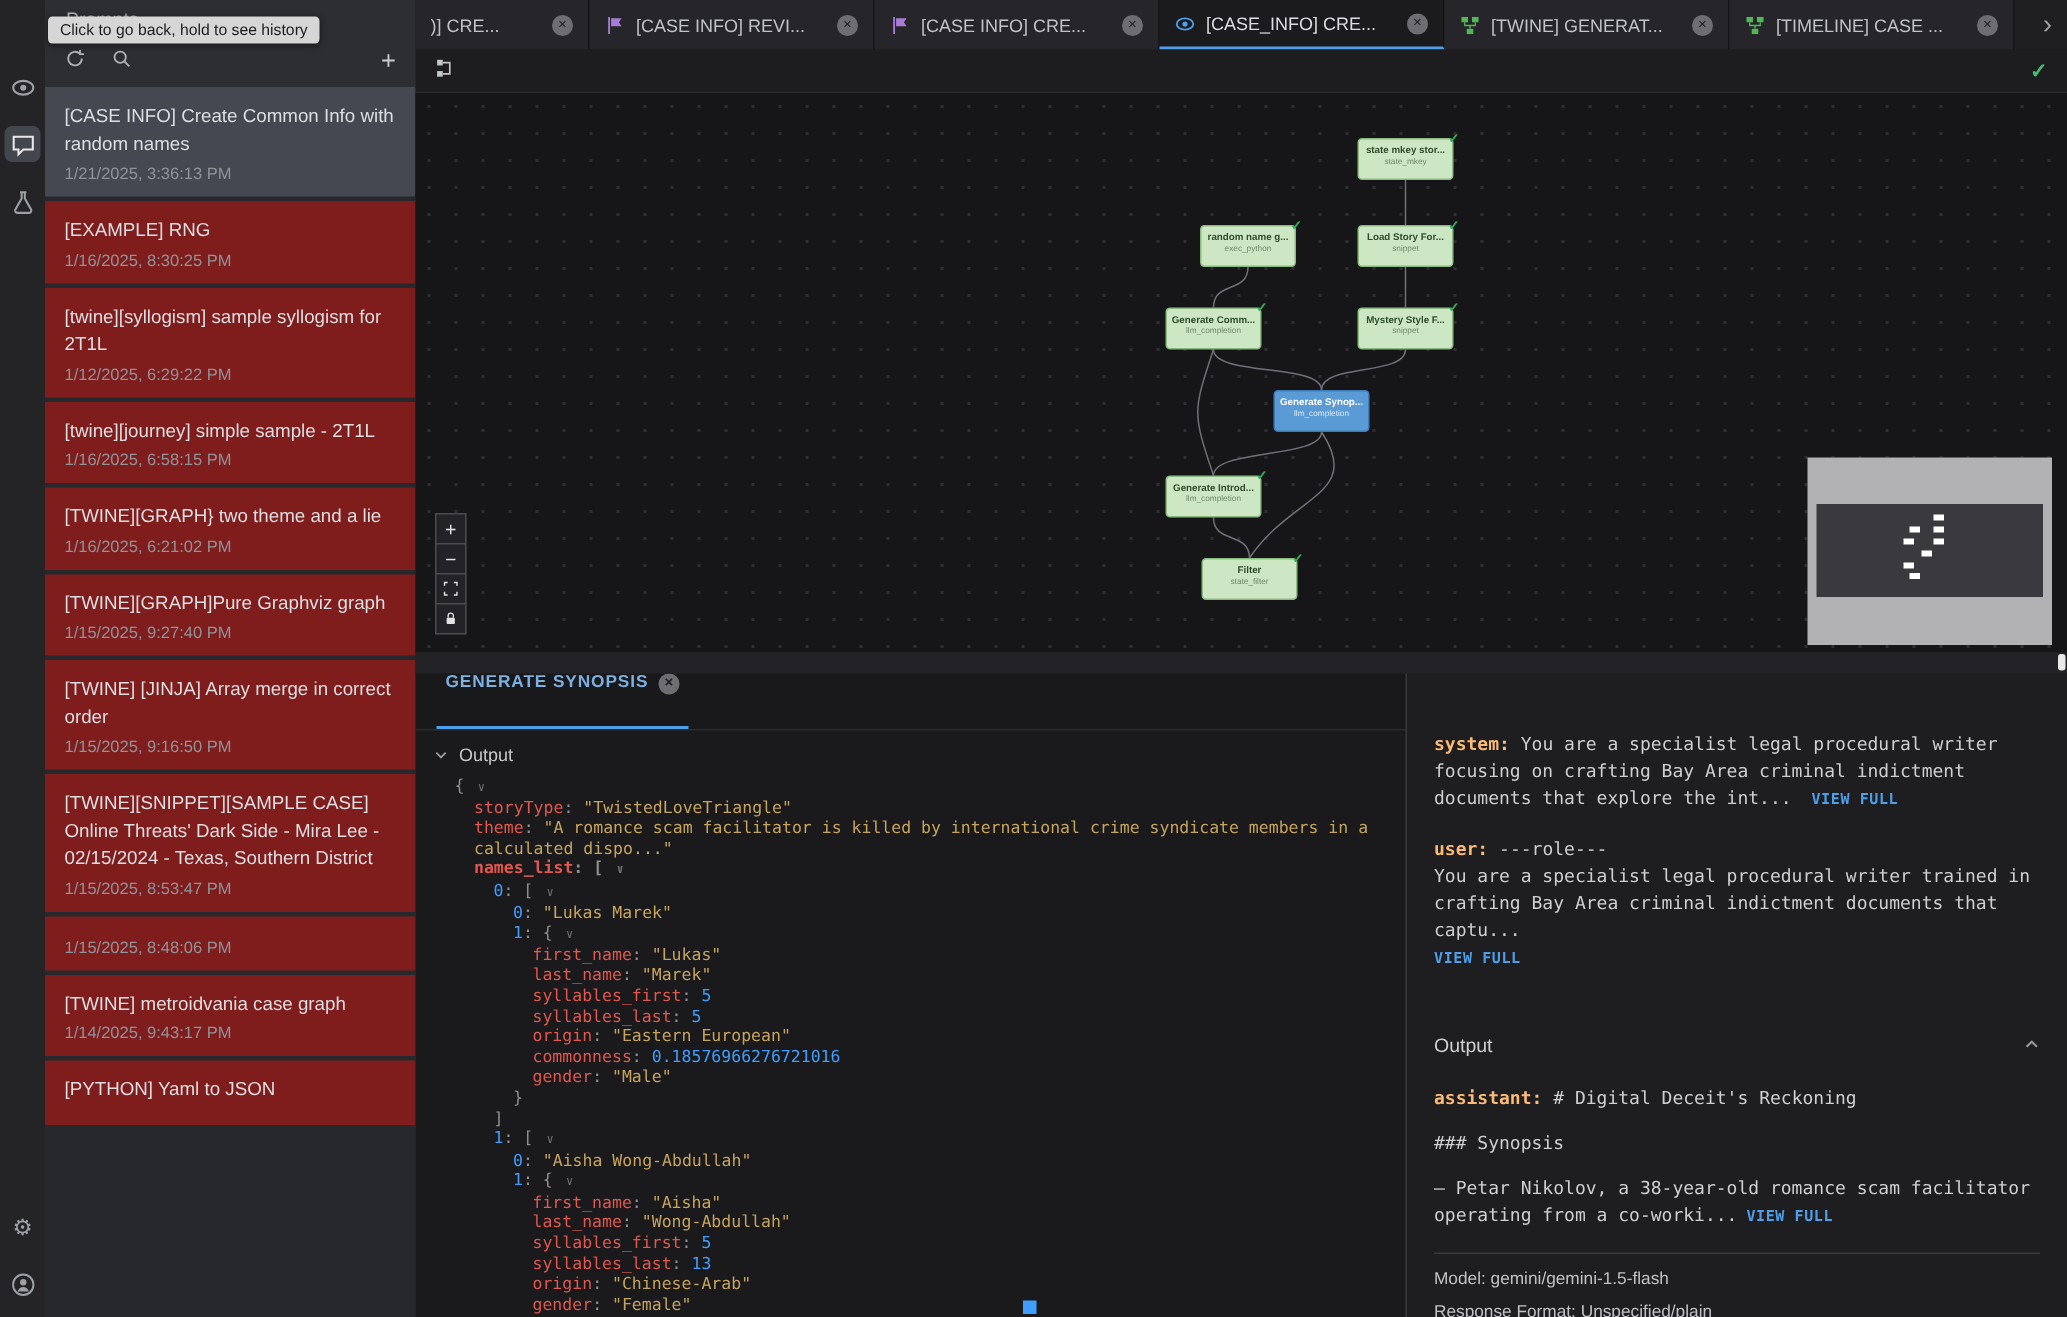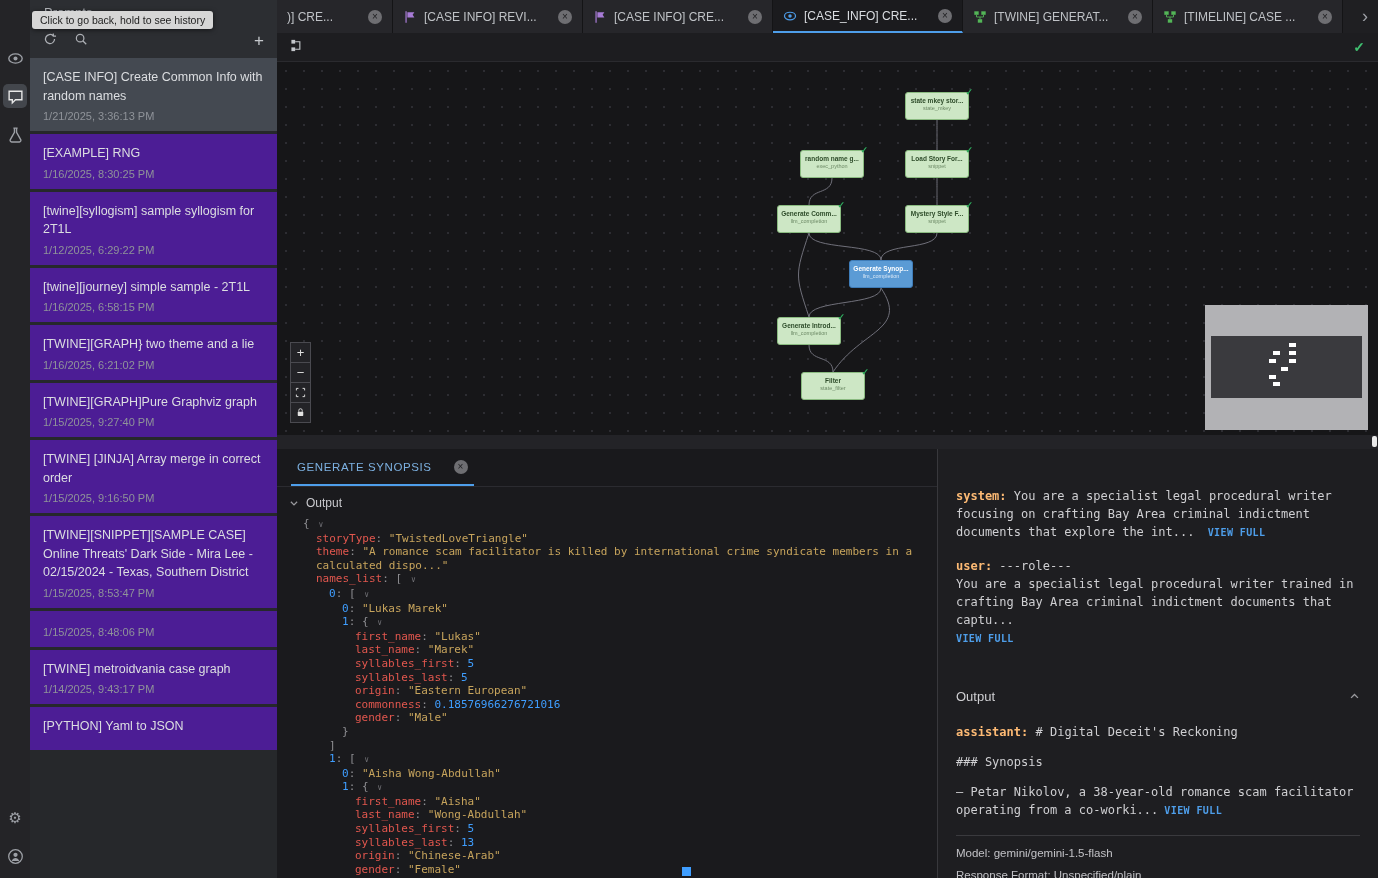--- a/index.html
+++ b/index.html
@@ -19,21 +19,21 @@
 
 .sidebar{width:247px;background:#2c2e32;flex-shrink:0;position:relative;overflow:hidden;
   display:flex;flex-direction:column}
 .sb-title{padding:5px 14px 0;font-size:13px;color:#b4b7bc}
 .tooltip{position:absolute;top:11px;left:2px;background:#d6d6d6;color:#1d1d1d;font-size:10.5px;
   padding:3px 8px;border-radius:3px;box-shadow:0 1px 5px rgba(0,0,0,.55);z-index:20;white-space:nowrap}
 .sb-tools{display:flex;align-items:center;gap:17px;padding:12px 13px 9px}
 .sb-tools svg{width:14px;height:14px;color:#aeb1b6;cursor:pointer}
 .sb-plus{margin-left:auto;font-size:17px;color:#c6c9cd;cursor:pointer;line-height:1}
 .prompt-list{flex:1;overflow:hidden;background:#26282b}
-.prompt-item{padding:10px 13px 9px;background:#4c1d95;margin-bottom:3px;cursor:pointer}
+.prompt-item{padding:10px 13px 9px;background:#7f1d1d;margin-bottom:3px;cursor:pointer}
 .prompt-item.selected{background:#444951}
 .pi-title{font-size:12.5px;color:#dcdee1;line-height:1.48}
 .pi-time{font-size:11px;color:#8f9399;margin-top:5px}
 
 
 .main{flex:1;display:flex;flex-direction:column;min-width:0}
 
 
 .tabbar{height:33px;background:#1f1f22;display:flex;align-items:stretch;flex-shrink:0}
 .tabs{display:flex;flex:1;overflow:hidden}
@@ -80,22 +80,22 @@
 
 
 .resize-bar{height:14px;background:#232327;flex-shrink:0;position:relative;cursor:row-resize}
 .rb-handle{position:absolute;right:1px;top:1px;width:5px;height:11px;background:#e9e9e9;border-radius:2px}
 
 
 .bottom-row{flex:1;display:flex;min-height:0}
 .output-panel{width:660px;flex-shrink:0;display:flex;flex-direction:column;background:#1a1a1d}
 .panel-tabbar{height:38px;display:flex;align-items:stretch;padding-left:14px;background:#19191c;
   border-bottom:1px solid #2b2b30;flex-shrink:0}
-.panel-tab{display:flex;align-items:center;gap:22px;padding:0 6px;border-bottom:2px solid #4e9eea;
-  color:#7cb0e0;font-size:11.5px;font-weight:normal;letter-spacing:.6px;cursor:pointer}
+.panel-tab{display:flex;gap:7px;padding:0 6px;border-bottom:2px solid #4e9eea;
+  color:#7cb0e0;font-size:11.5px;font-weight:bold;letter-spacing:.6px;cursor:pointer}
 .json-view{flex:1;overflow:hidden;padding:9px 8px 0 12px;position:relative;
   font-family:"DejaVu Sans Mono",monospace;font-size:11px}
 .out-head{display:flex;align-items:center;gap:7px;font-family:"Liberation Sans",sans-serif;
   font-size:12px;color:#c9c9cd;margin-bottom:7px;cursor:pointer}
 .out-head svg{width:10px;height:10px;color:#9a9a9e}
 .jline{line-height:13.6px;white-space:pre-wrap}
 .tk-key{color:#e2574e}
 .tk-str{color:#c7a45c}
 .tk-num{color:#3f9eff}
 .tk-idx{color:#3f9eff}
@@ -385,21 +385,21 @@
           <div class="out-head">
             <svg viewBox="0 0 16 16">
                 <path fill="none" stroke="currentColor" stroke-width="2" d="M3 6l5 5 5-5"></path>
               </svg>
             <span>Output</span>
           </div>
           <div id="json-lines">
               <div class="jline" style="padding-left: 14px;"><span class="tk-punc">{</span><span class="tk-caret"> ∨</span></div>
               <div class="jline" style="padding-left: 27px;"><span class="tk-key">storyType</span><span class="tk-punc">: </span><span class="tk-str">"TwistedLoveTriangle"</span></div>
               <div class="jline" style="padding-left: 27px;"><span class="tk-key">theme</span><span class="tk-punc">: </span><span class="tk-str">"A romance scam facilitator is killed by international crime syndicate members in a calculated dispo..."</span></div>
-              <div class="jline" style="padding-left: 27px;"><span class="tk-key">names_list</span><span class="tk-punc">: </span><span class="tk-punc">[</span><span class="tk-caret"> ∨</span></div>
+              <div class="jline" style="padding-left: 27px; font-weight: bold;"><span class="tk-key">names_list</span><span class="tk-punc">: </span><span class="tk-punc">[</span><span class="tk-caret"> ∨</span></div>
               <div class="jline" style="padding-left: 40px;"><span class="tk-idx">0</span><span class="tk-punc">: </span><span class="tk-punc">[</span><span class="tk-caret"> ∨</span></div>
               <div class="jline" style="padding-left: 53px;"><span class="tk-idx">0</span><span class="tk-punc">: </span><span class="tk-str">"Lukas Marek"</span></div>
               <div class="jline" style="padding-left: 53px;"><span class="tk-idx">1</span><span class="tk-punc">: </span><span class="tk-punc">{</span><span class="tk-caret"> ∨</span></div>
               <div class="jline" style="padding-left: 66px;"><span class="tk-key">first_name</span><span class="tk-punc">: </span><span class="tk-str">"Lukas"</span></div>
               <div class="jline" style="padding-left: 66px;"><span class="tk-key">last_name</span><span class="tk-punc">: </span><span class="tk-str">"Marek"</span></div>
               <div class="jline" style="padding-left: 66px;"><span class="tk-key">syllables_first</span><span class="tk-punc">: </span><span class="tk-num">5</span></div>
               <div class="jline" style="padding-left: 66px;"><span class="tk-key">syllables_last</span><span class="tk-punc">: </span><span class="tk-num">5</span></div>
               <div class="jline" style="padding-left: 66px;"><span class="tk-key">origin</span><span class="tk-punc">: </span><span class="tk-str">"Eastern European"</span></div>
               <div class="jline" style="padding-left: 66px;"><span class="tk-key">commonness</span><span class="tk-punc">: </span><span class="tk-num">0.18576966276721016</span></div>
               <div class="jline" style="padding-left: 66px;"><span class="tk-key">gender</span><span class="tk-punc">: </span><span class="tk-str">"Male"</span></div>

